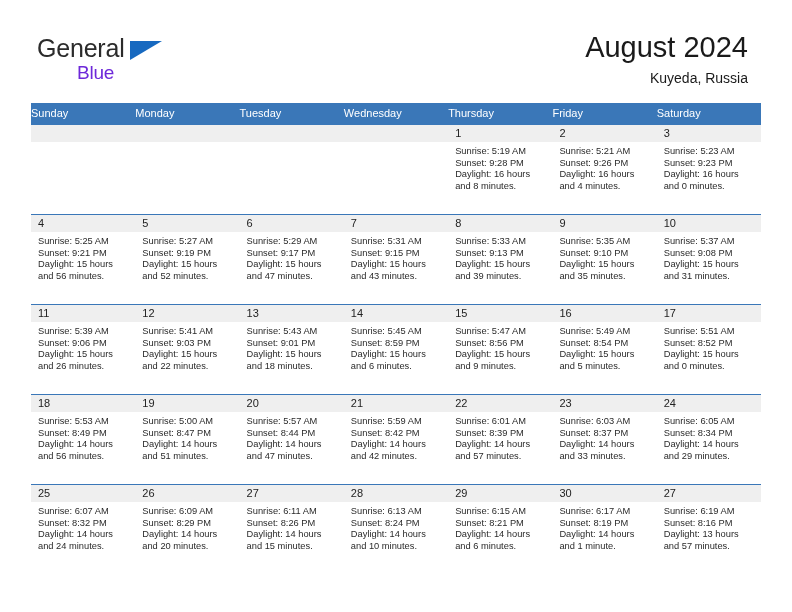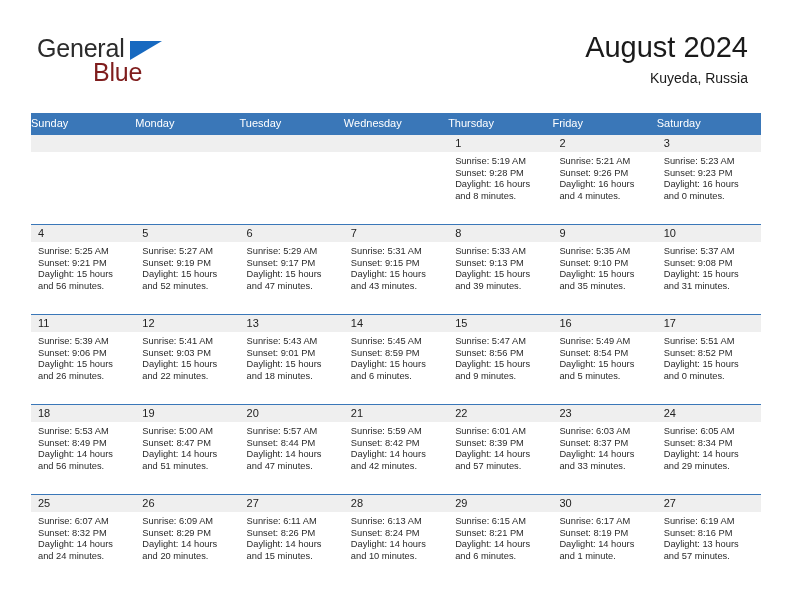--- a/index.html
+++ b/index.html
@@ -42,25 +42,25 @@
     position: absolute;
     left: 6px;
     top: 4px;
     font-size: 25px;
     line-height: 25px;
     color: #2b2b2b;
     letter-spacing: -0.2px;
   }
   .logo-blue {
     position: absolute;
-    left: 62px;
+    left: 46px;
     top: 28px;
-    font-size: 25px;
+    font-size: 19px;
     line-height: 25px;
-    color: #7f1d1d;
+    color: #6d28d9;
     letter-spacing: -0.2px;
   }
   .logo-triangle {
     position: absolute;
     left: 99px;
     top: 9px;
     width: 0;
     height: 0;
     border-left: 32px solid #1769c0;
     border-bottom: 19px solid transparent;
@@ -89,21 +89,20 @@
   }
 
   
   .calendar {
     position: absolute;
     left: 31px;
     top: 103px;
     width: 730px;
     border-collapse: collapse;
     table-layout: fixed;
-    margin-top: 10px;
   }
   .calendar th,
   .calendar td {
     padding: 0;
     margin: 0;
     vertical-align: top;
   }
 
   thead th {
     background: #3a77b8;

